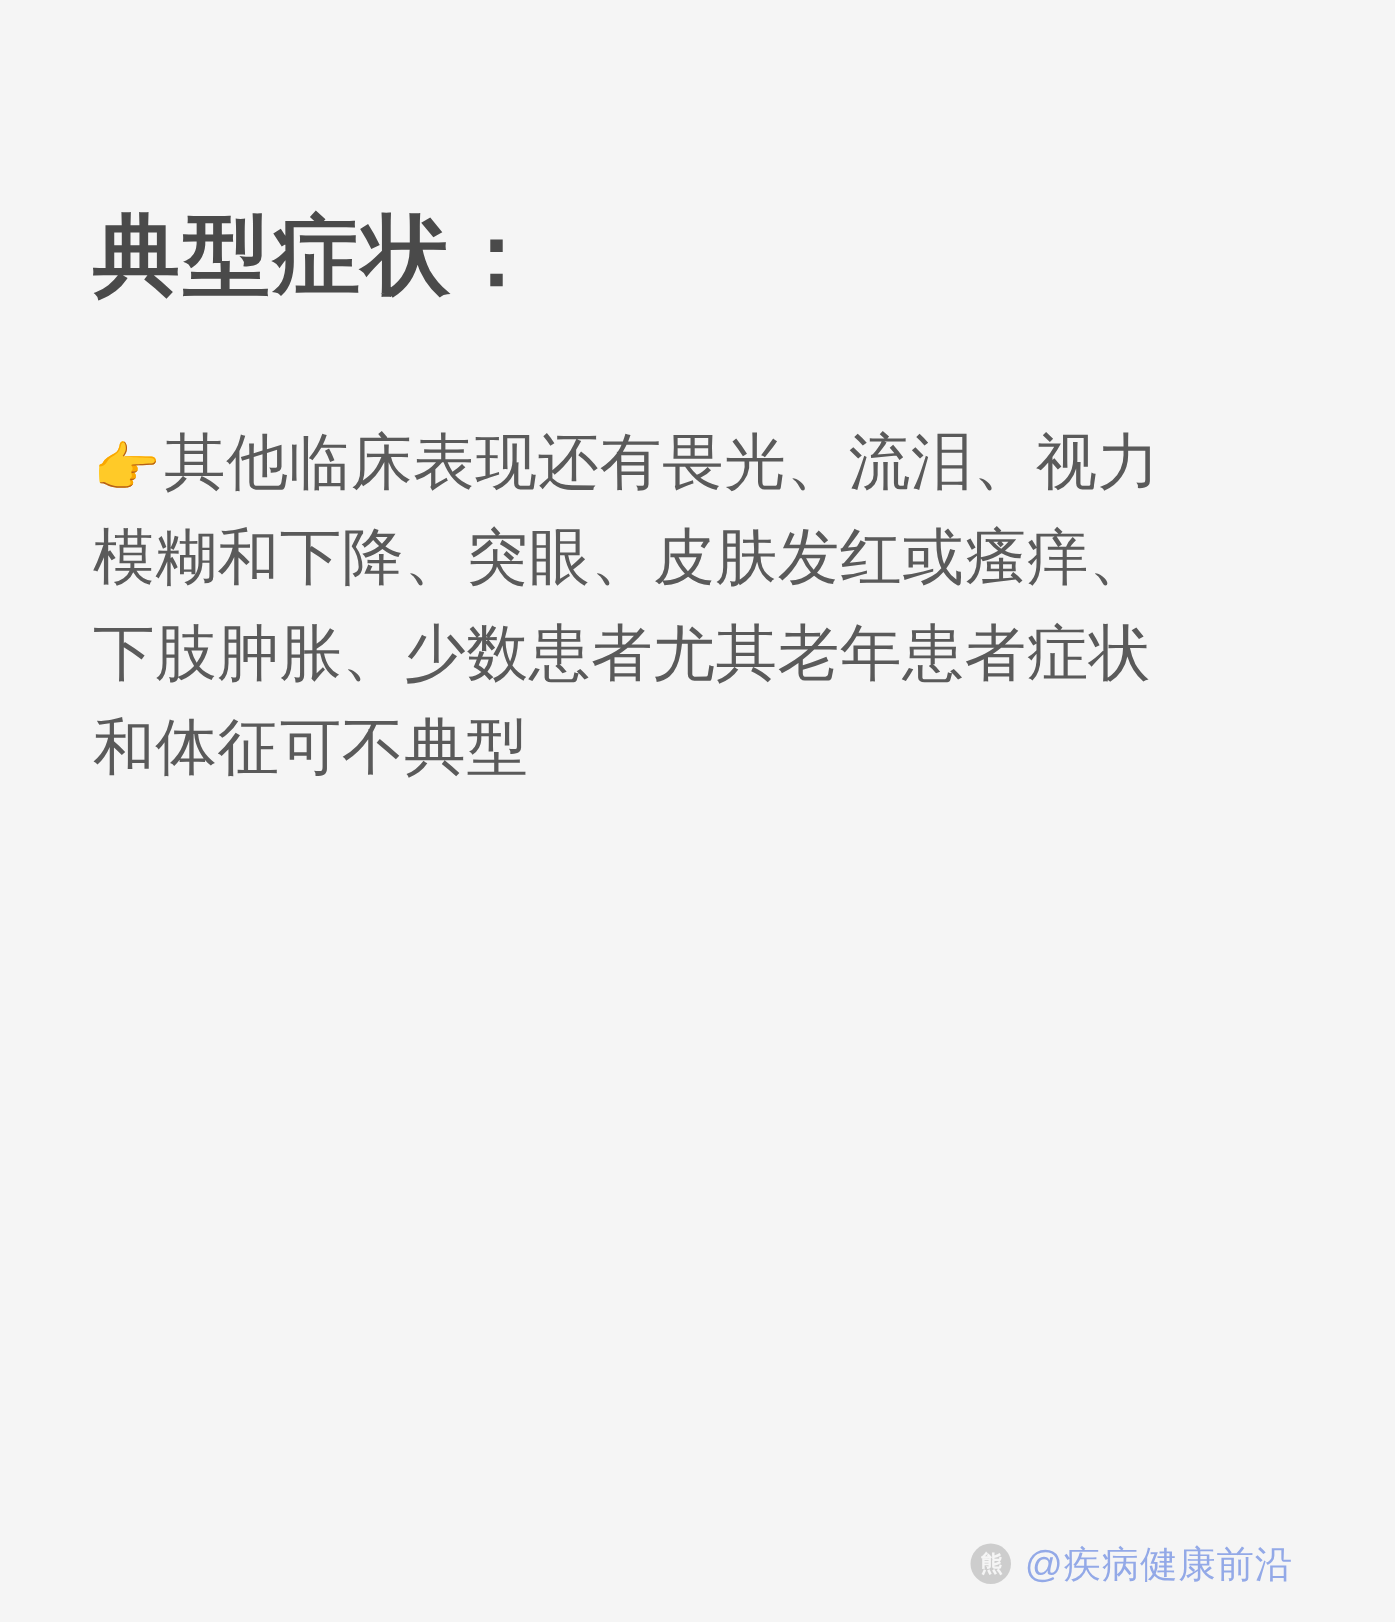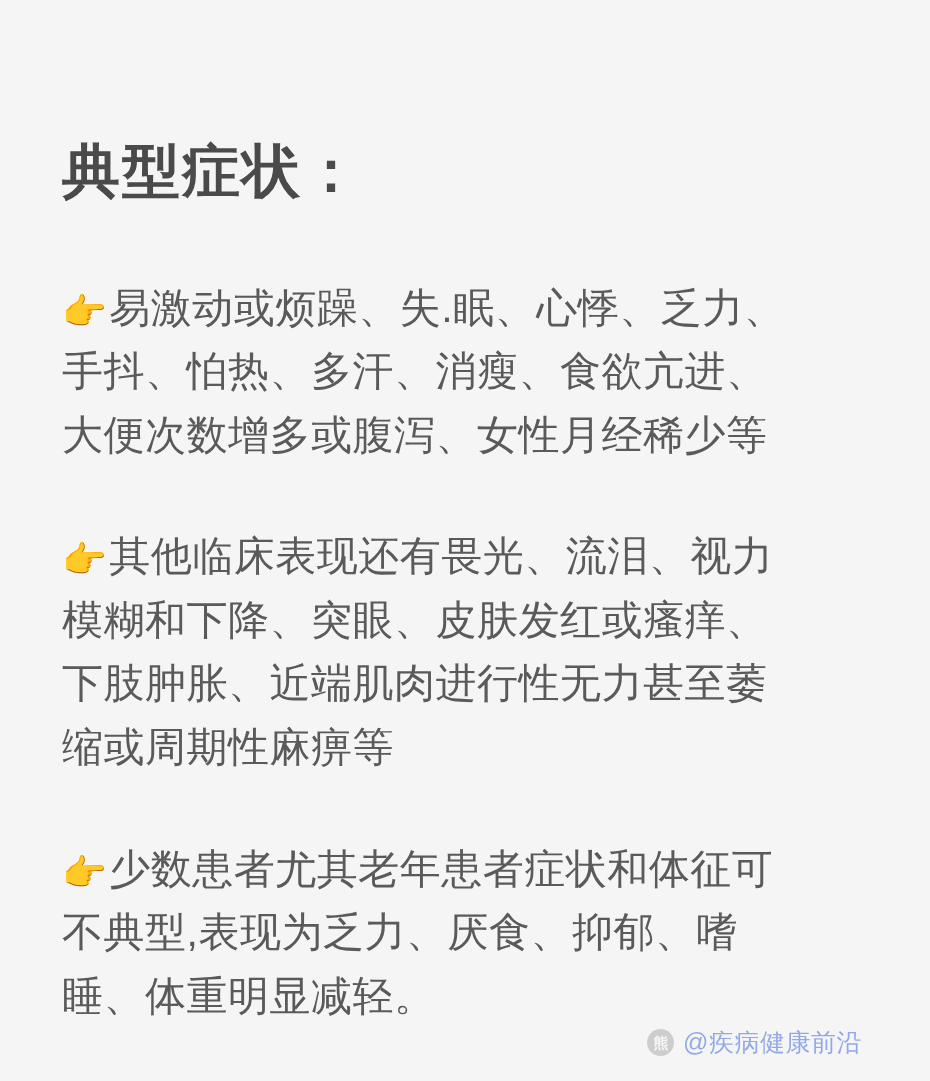--- a/index.html
+++ b/index.html
@@ -79,30 +79,24 @@
     letter-spacing: 0.5px;
   }
 </style>
 </head>
 <body>
 
 <div class="page">
 
   <h1 class="title">典型症状：</h1>
 
+
   <p class="para">
-    <span class="bullet-icon">👉</span><span class="para-text">易激动或烦躁、失.眠、心悸、乏力、手抖、怕热、多汗、消瘦、食欲亢进、大便次数增多或腹泻、女性月经稀少等</span>
+    <span class="bullet-icon">👉</span><span class="para-text">其他临床表现还有畏光、流泪、视力模糊和下降、突眼、皮肤发红或瘙痒、下肢肿胀、少数患者尤其老年患者症状和体征可不典型</span>
   </p>
 
-  <p class="para">
-    <span class="bullet-icon">👉</span><span class="para-text">其他临床表现还有畏光、流泪、视力模糊和下降、突眼、皮肤发红或瘙痒、下肢肿胀、近端肌肉进行性无力甚至萎缩或周期性麻痹等</span>
-  </p>
-
-  <p class="para">
-    <span class="bullet-icon">👉</span><span class="para-text">少数患者尤其老年患者症状和体征可不典型,表现为乏力、厌食、抑郁、嗜睡、体重明显减轻。</span>
-  </p>
 
   <div class="watermark">
     <span class="wm-logo">熊</span>
     <span class="wm-text">@疾病健康前沿</span>
   </div>
 
 </div>
 
 </body></html>

